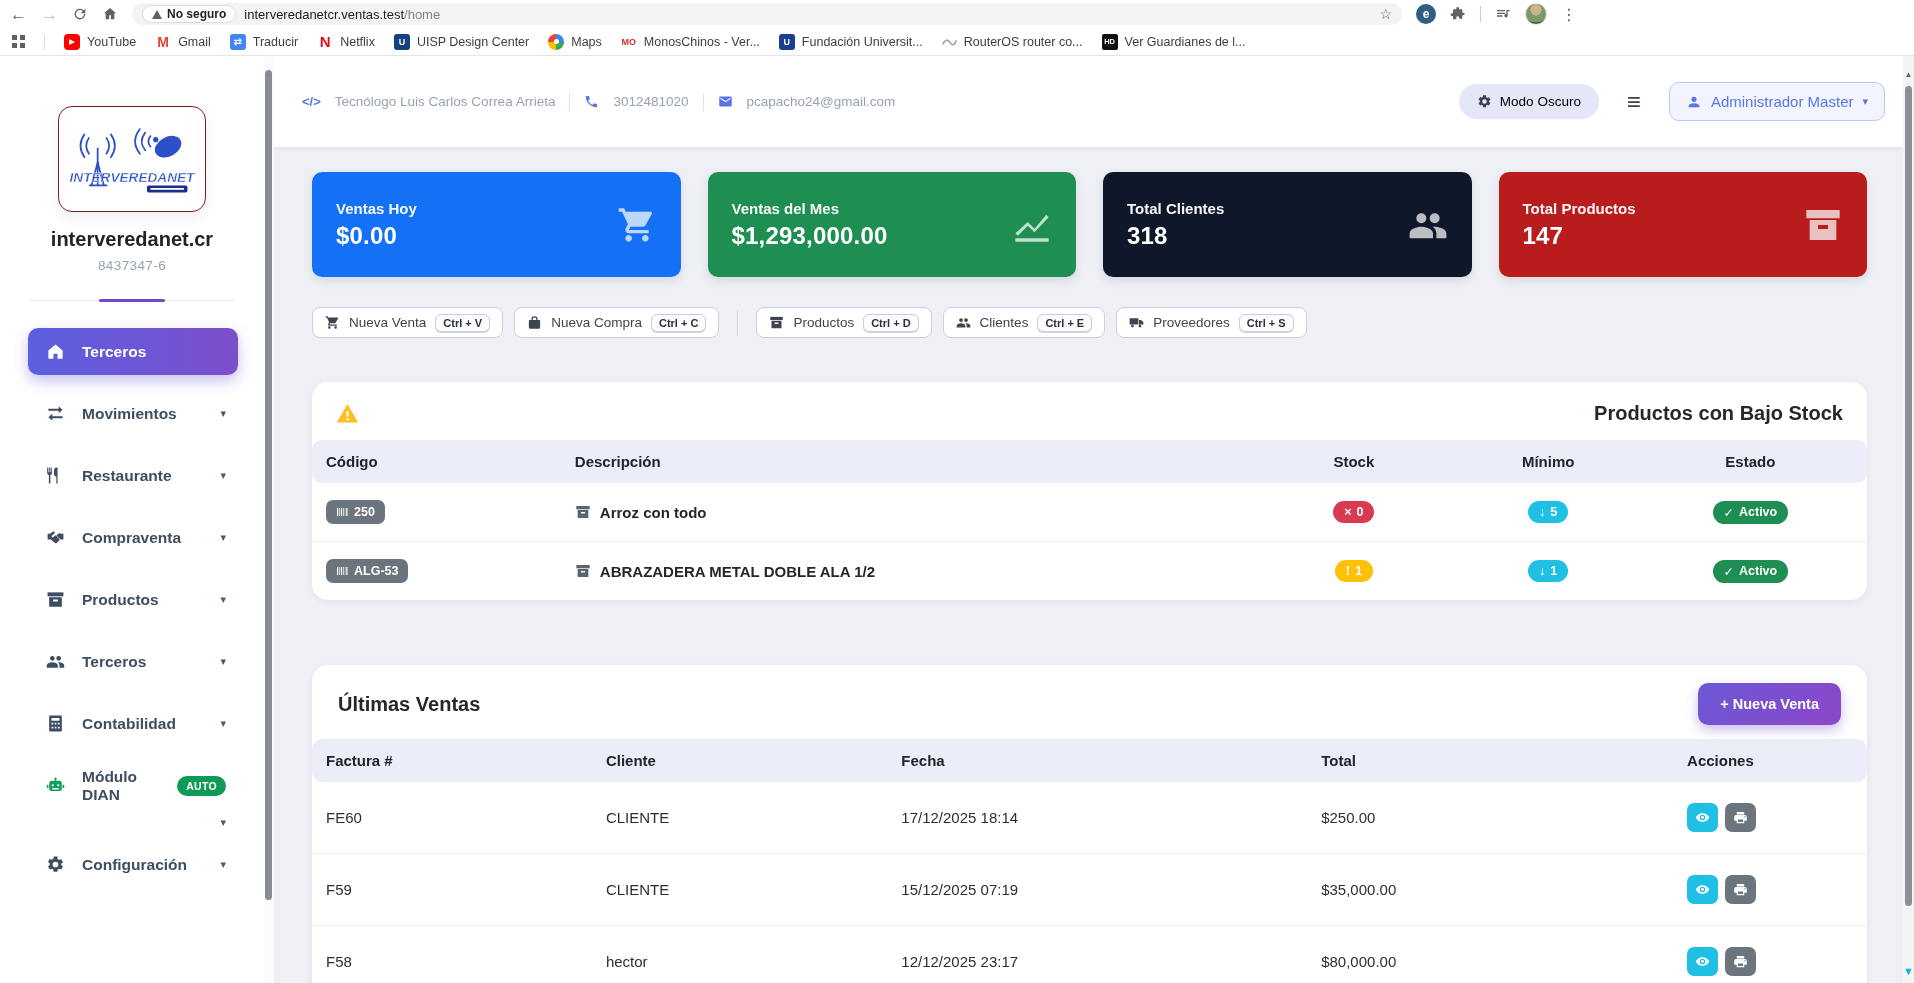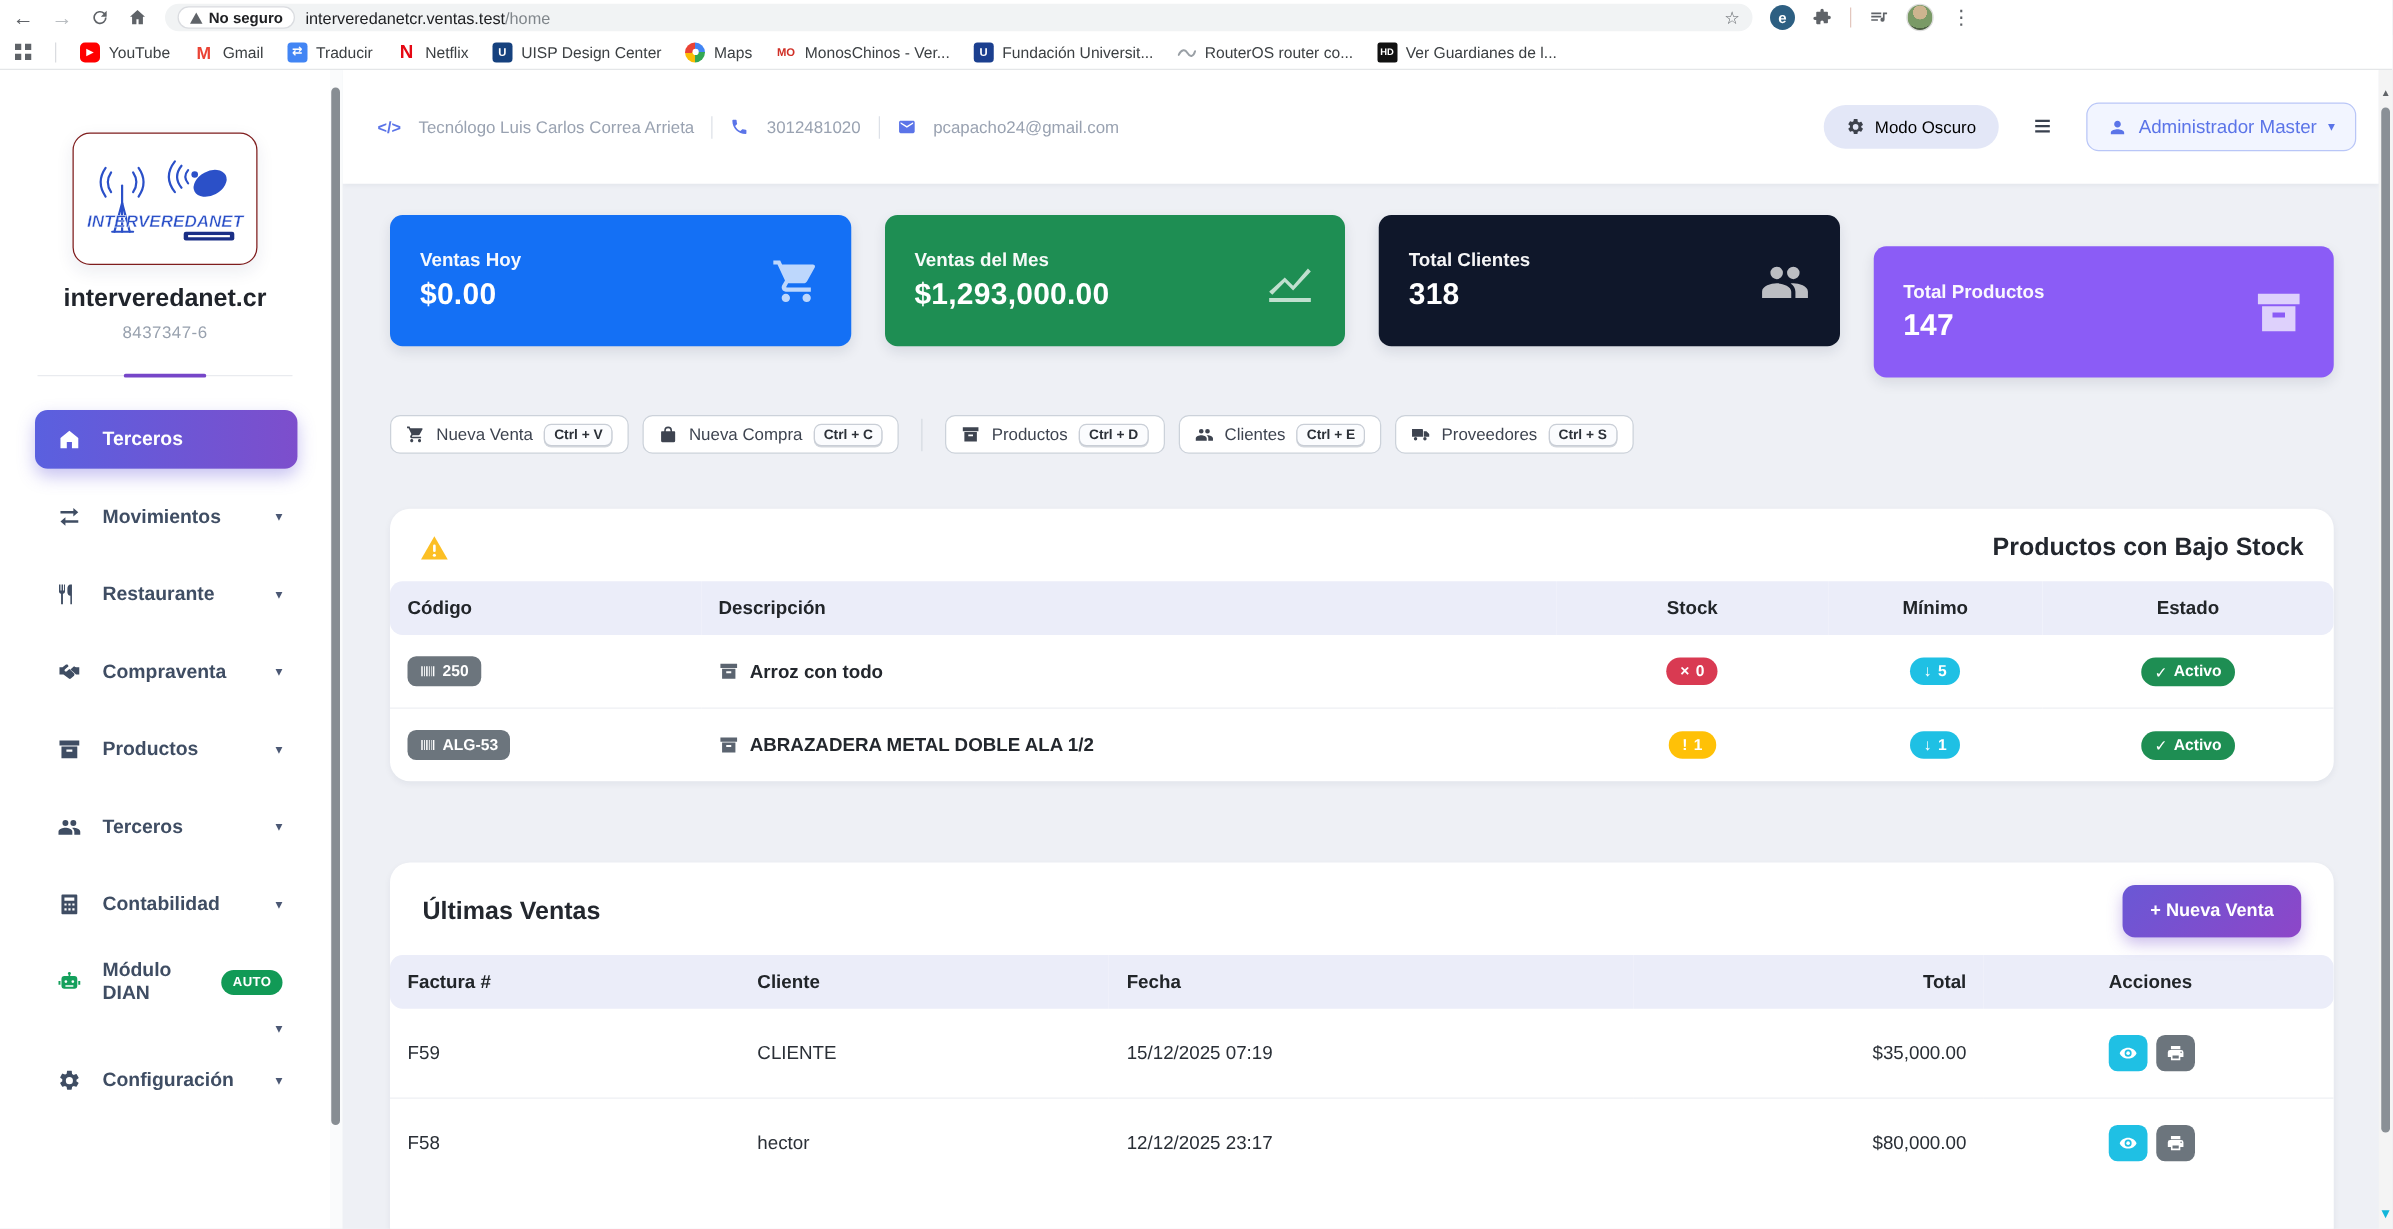--- a/index.html
+++ b/index.html
@@ -111,21 +111,21 @@
 
   
   .content { padding:25px 36px 0 38px; }
   .stats { display:flex; gap:27px; }
   .stat-card { flex:1; height:105px; border-radius:10px; color:#fff; padding:20px 24px;
     display:flex; justify-content:space-between; align-items:center; box-shadow:0 4px 10px rgba(20,30,60,.10);}
   .stat-card .txt .lbl { font-size:15px; font-weight:600; opacity:.96; }
   .stat-card .txt .val { font-size:24px; font-weight:800; margin-top:5px; letter-spacing:.2px; }
   .stat-card svg { width:40px; height:40px; fill:#fff; opacity:.72; }
   .st-blue { background:#1470f5; } .st-green { background:#1e8e53; }
-  .st-cyan { background:#0f172a; } .st-yellow { background:#8b5cf6;margin-top:25px; }
+  .st-cyan { background:#0f172a; } .st-yellow { background:#b91c1c; }
 
   .actions { display:flex; align-items:center; gap:11px; margin-top:30px; }
   .action-btn { background:#fff; border:1px solid #ccd2da; border-radius:8px; height:31px; padding:0 12px;
     display:flex; align-items:center; gap:9px; font-size:13.5px; color:#3e4450; cursor:pointer; }
   .action-btn svg { width:15px; height:15px; fill:#3e4450; }
   .kbd { border:1px solid #c9ced6; background:#fbfcfe; border-radius:6px; padding:2px 7px;
     font-size:11px; font-weight:800; color:#2c3138; box-shadow:0 1px 0 #d4d8de; }
   .act-sep { width:1px; height:26px; background:#d5dae1; margin:0 7px; }
 
   .card { background:#fff; border-radius:16px; box-shadow:0 2px 6px rgba(20,30,60,.06); overflow:hidden; }
@@ -133,21 +133,21 @@
   .card-title-row { display:flex; align-items:center; gap:13px; padding:0 24px;justify-content:space-between; }
   .warn-tri { width:23px; height:21px; flex:none; }
   .card-title { font-size:20px; font-weight:600; color:#23272e; }
 
   table { width:100%; border-collapse:collapse; margin-top:15px; }
   thead th { background:#ebedf9; font-size:15px; font-weight:700; color:#212529; text-align:left;
     padding:13px 14px; }
   thead th:first-child { border-radius:10px 0 0 10px; }
   thead th:last-child { border-radius:0 10px 10px 0; }
   th.c, td.c { text-align:center; }
-  th.r, td.r { text-align:right; }
+  th.r, td.r { }
   tbody td { padding:17px 14px; font-size:15px; color:#2a2f36; border-top:1px solid #eef0f3; }
   tbody tr:first-child td { border-top:none; }
 
   .code-badge { display:inline-flex; align-items:center; gap:6px; background:#6c757d; color:#fff;
     border-radius:7px; padding:5px 10px; font-size:12.5px; font-weight:700; }
   .code-badge svg { width:12px; height:12px; fill:#fff; }
   .desc { display:flex; align-items:center; gap:9px; font-weight:700; color:#23272d; }
   .desc svg { width:16px; height:16px; fill:#5b6470; flex:none; }
   .pill { display:inline-flex; align-items:center; gap:5px; border-radius:12px; padding:4px 11px;
     color:#fff; font-size:12.5px; font-weight:800; }
@@ -570,20 +570,41 @@
           <thead>
             <tr>
               <th>Factura #</th>
               <th>Cliente</th>
               <th>Fecha</th>
               <th class="r">Total</th>
               <th class="pad-act">Acciones</th>
             </tr>
           </thead>
           <tbody>
+            <tr>
+              <td>FE60</td>
+              <td>CLIENTE</td>
+              <td>17/12/2025 18:14</td>
+              <td class="r">$250.00</td>
+              <td class="pad-act">
+                  <span class="act-cell">
+                <button class="mini-btn mb-cyan">
+                      <svg viewBox="0 0 24 24">
+                        <path fill-rule="evenodd" d="M12 5C7 5 2.9 8 1.2 12 2.9 16 7 19 12 19s9.1-3 10.8-7C21.1 8 17 5 12 5zm0 11.5a4.5 4.5 0 1 1 0-9 4.5 4.5 0 0 1 0 9z"></path>
+                        <circle cx="12" cy="12" r="2.3"></circle>
+                      </svg>
+                    </button>
+                <button class="mini-btn mb-gray">
+                      <svg viewBox="0 0 24 24">
+                        <path fill-rule="evenodd" d="M6 3h12v4H6V3zm13 5H5a3 3 0 0 0-3 3v6h4v4h12v-4h4v-6a3 3 0 0 0-3-3zm-3 11H8v-4h8v4zm3-7a1 1 0 1 1 0-2 1 1 0 0 1 0 2z"></path>
+                      </svg>
+                    </button>
+              </span>
+                </td>
+            </tr>
             <tr>
               <td>F59</td>
               <td>CLIENTE</td>
               <td>15/12/2025 07:19</td>
               <td class="r">$35,000.00</td>
               <td class="pad-act">
                   <span class="act-cell">
                 <button class="mini-btn mb-cyan">
                       <svg viewBox="0 0 24 24">
                         <path fill-rule="evenodd" d="M12 5C7 5 2.9 8 1.2 12 2.9 16 7 19 12 19s9.1-3 10.8-7C21.1 8 17 5 12 5zm0 11.5a4.5 4.5 0 1 1 0-9 4.5 4.5 0 0 1 0 9z"></path>

